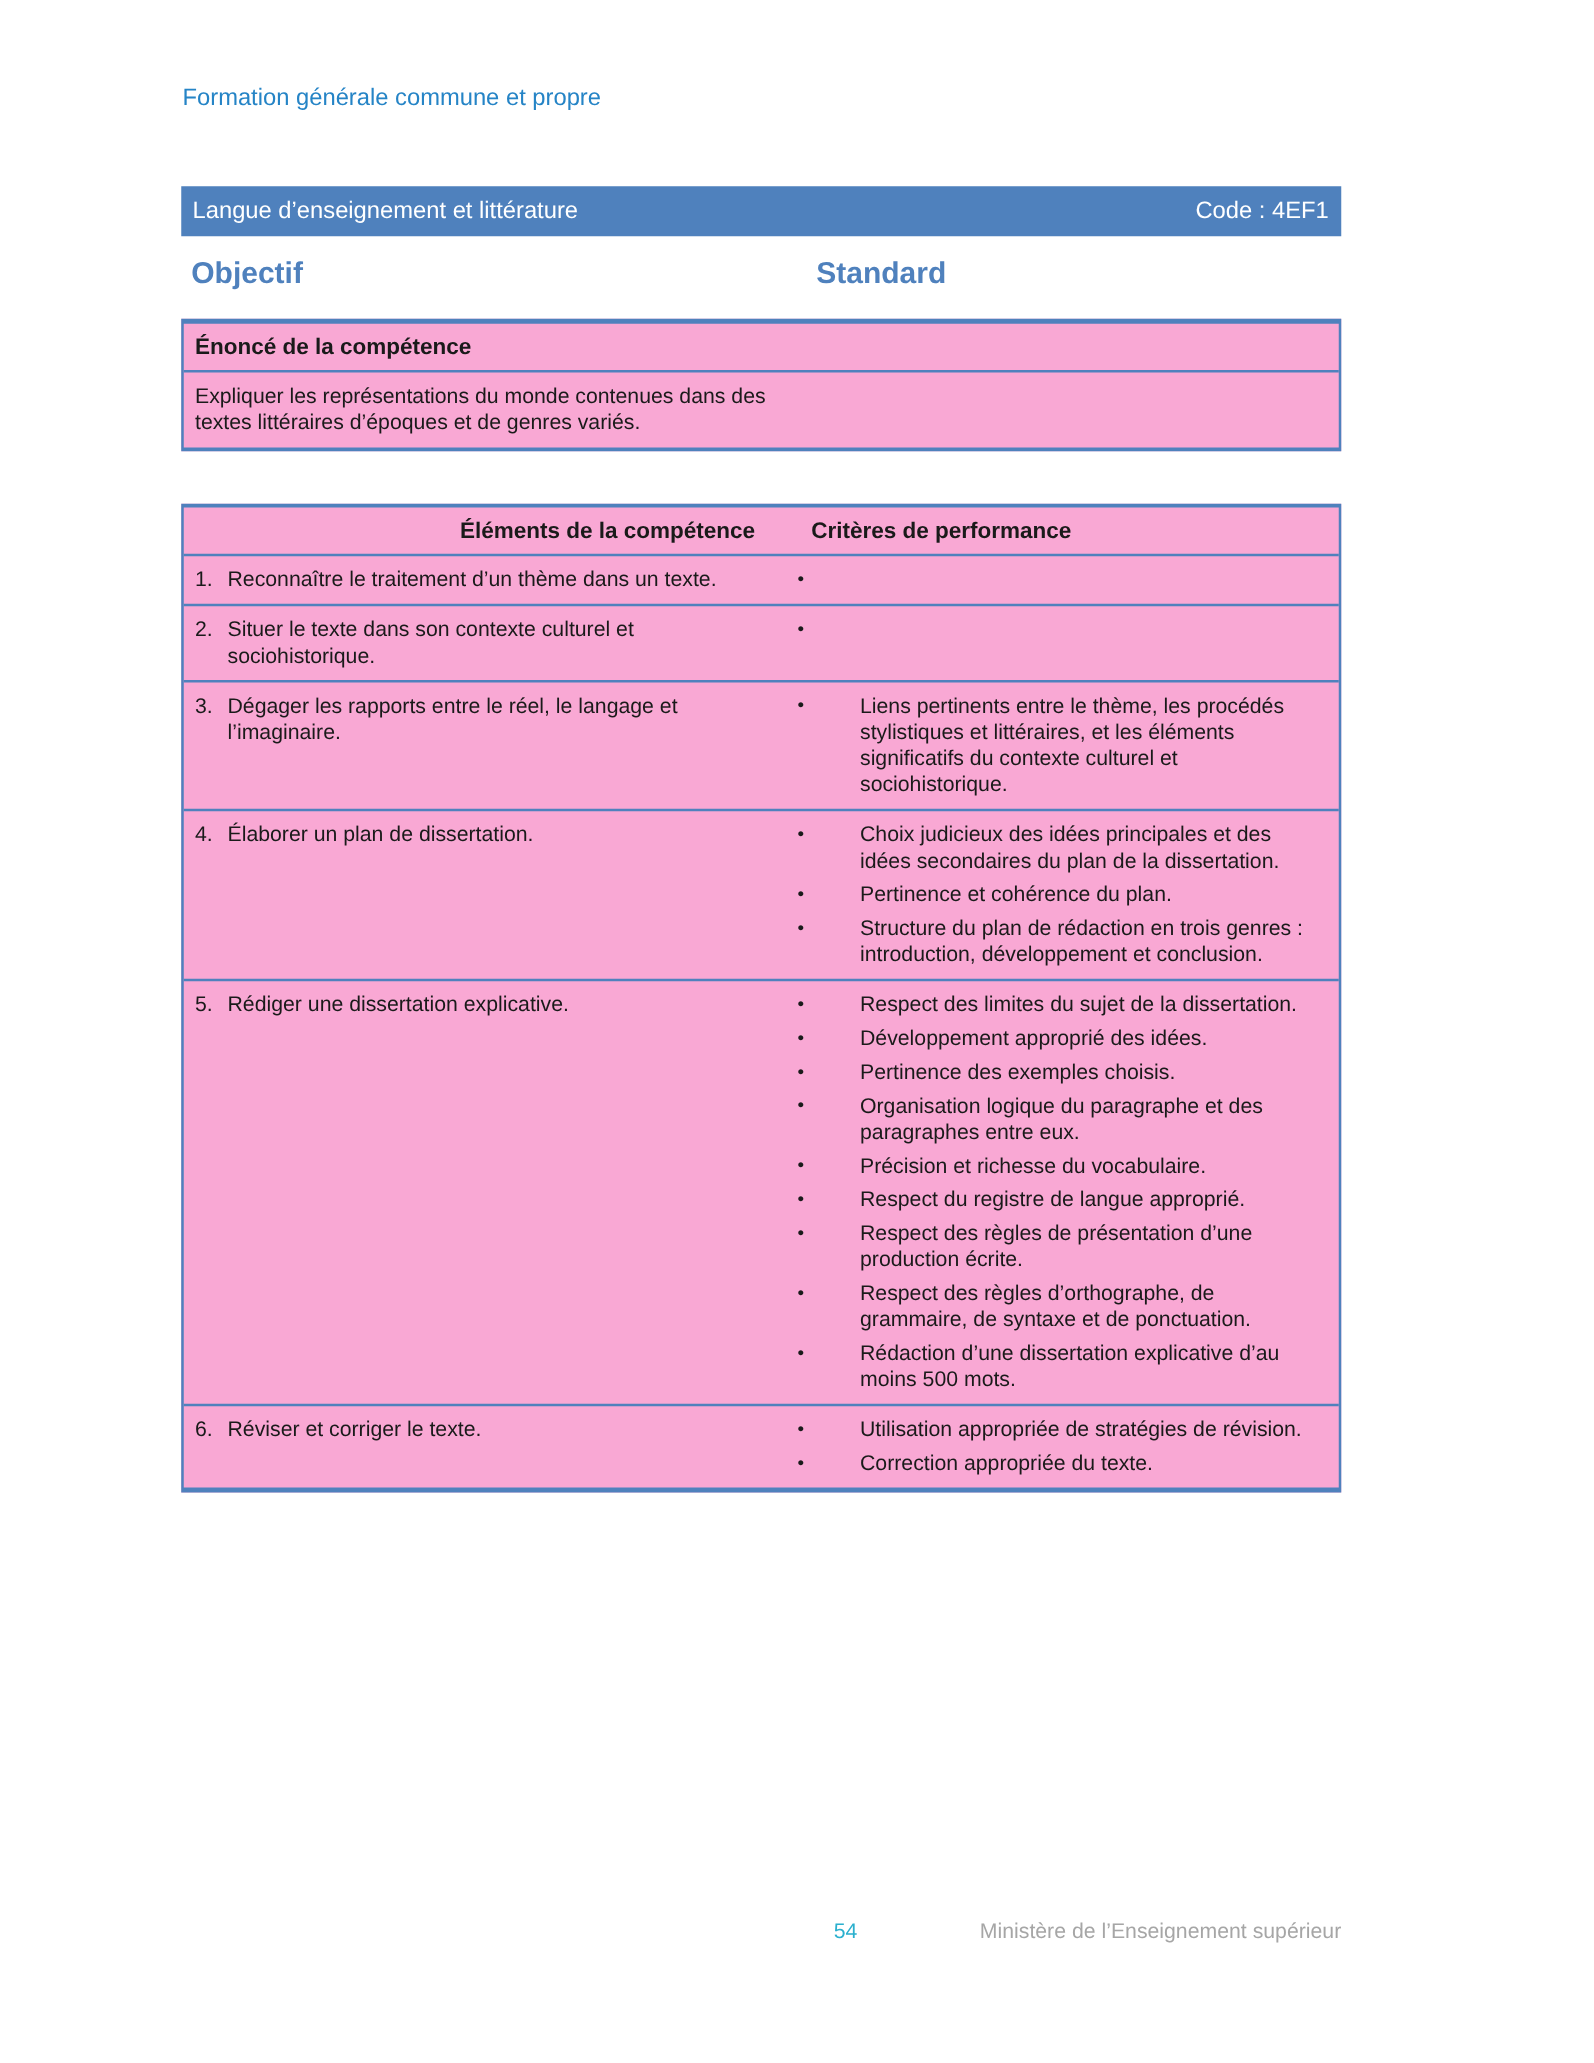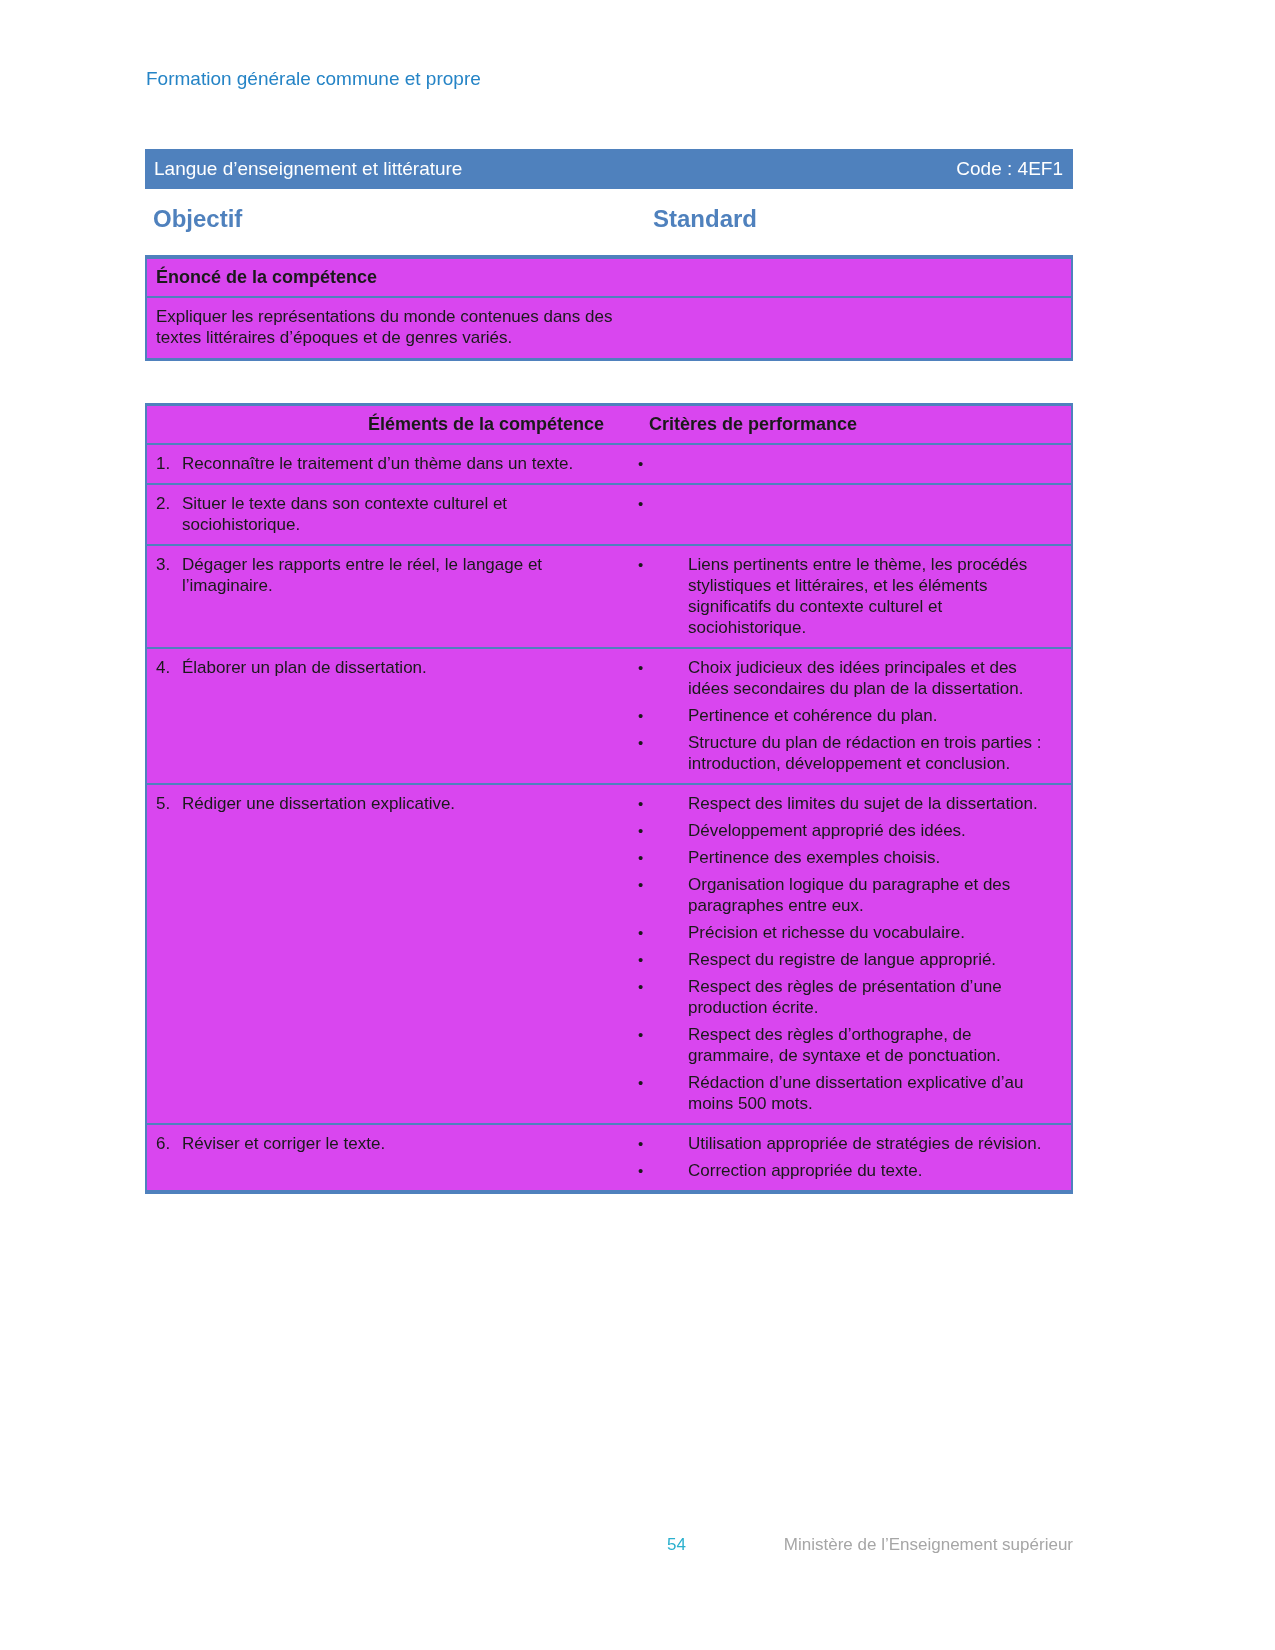--- a/index.html
+++ b/index.html
@@ -24,21 +24,21 @@
     position:absolute;left:145px;top:149px;width:928px;height:40px;
     background:var(--accent-blue);color:#ffffff;font-size:19px;
     display:flex;align-items:center;justify-content:space-between;
     padding:0 10px 0 9px;
   }
   .headings{position:absolute;left:145px;top:205px;width:928px;height:32px;}
   .headings .h-left{position:absolute;left:8px;top:0;font-size:24px;font-weight:bold;color:var(--accent-blue);}
   .headings .h-right{position:absolute;left:508px;top:0;font-size:24px;font-weight:bold;color:var(--accent-blue);}
 
   .tbl{
-    position:absolute;left:145px;width:928px;background:#d946ef;
+    position:absolute;left:145px;width:928px;background:#f9a8d4;
     border-left:2px solid var(--accent-blue);
     border-right:2px solid var(--accent-blue);
   }
   .tbl1{top:255px;border-top:4px solid var(--accent-blue);border-bottom:3px solid var(--accent-blue);}
   .tbl2{top:403px;border-top:3px solid var(--accent-blue);border-bottom:4px solid var(--accent-blue);}
 
   .t1-header{
     padding:8px 12px 7px 9px;font-size:18px;font-weight:bold;
     border-bottom:2px solid var(--accent-blue);line-height:1.2;
   }
@@ -146,21 +146,21 @@
           <div class="crit-item">
             <span class="crit-bullet">•</span>
             <span class="crit-text">Choix judicieux des idées principales et des idées secondaires du plan de la dissertation.</span>
           </div>
           <div class="crit-item">
             <span class="crit-bullet">•</span>
             <span class="crit-text">Pertinence et cohérence du plan.</span>
           </div>
           <div class="crit-item">
             <span class="crit-bullet">•</span>
-            <span class="crit-text">Structure du plan de rédaction en trois parties : introduction, développement et conclusion.</span>
+            <span class="crit-text">Structure du plan de rédaction en trois genres : introduction, développement et conclusion.</span>
           </div>
         </div>
   </div>
 
   <div class="t2-row">
     <div class="cell-left">
       <span class="row-num">5.</span>
       <span class="row-text">Rédiger une dissertation explicative.</span>
     </div>
     <div class="cell-right">

